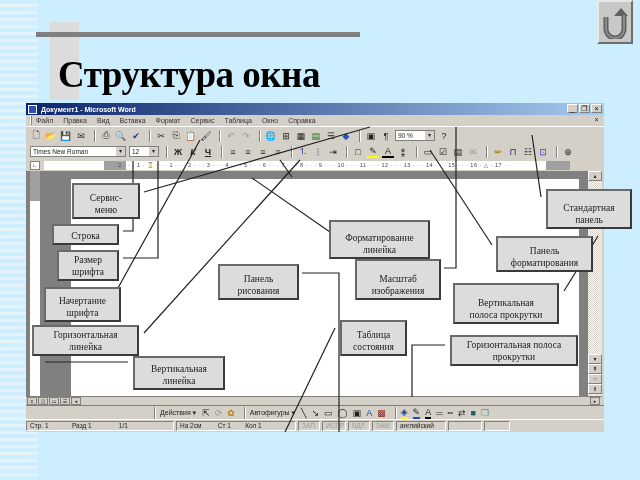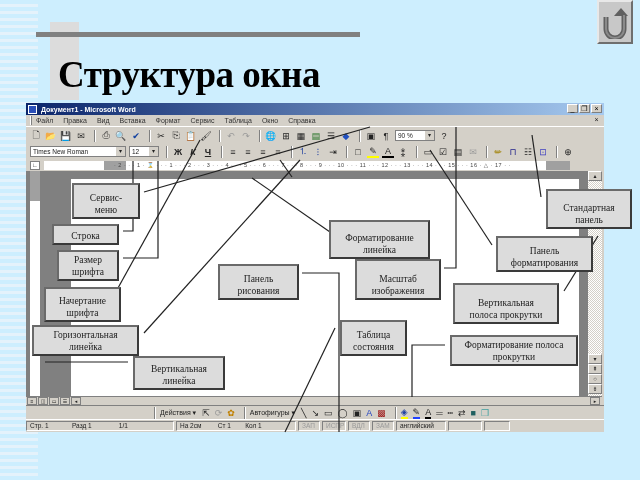--- a/index.html
+++ b/index.html
@@ -339,15 +339,15 @@
   </div>
 <div class="callout" style="left:496px;top:236px;width:97px;height:36px">
     <span style="white-space:pre-line">Панель
 форматирования</span>
   </div>
 <div class="callout" style="left:453px;top:283px;width:106px;height:41px">
     <span style="white-space:pre-line">Вертикальная
 полоса прокрутки</span>
   </div>
 <div class="callout" style="left:450px;top:335px;width:128px;height:31px">
-    <span style="white-space:pre-line">Форматирование полоса
+    <span style="white-space:pre-line">Горизонтальная полоса
 прокрутки</span>
   </div>
 
 </body></html>

